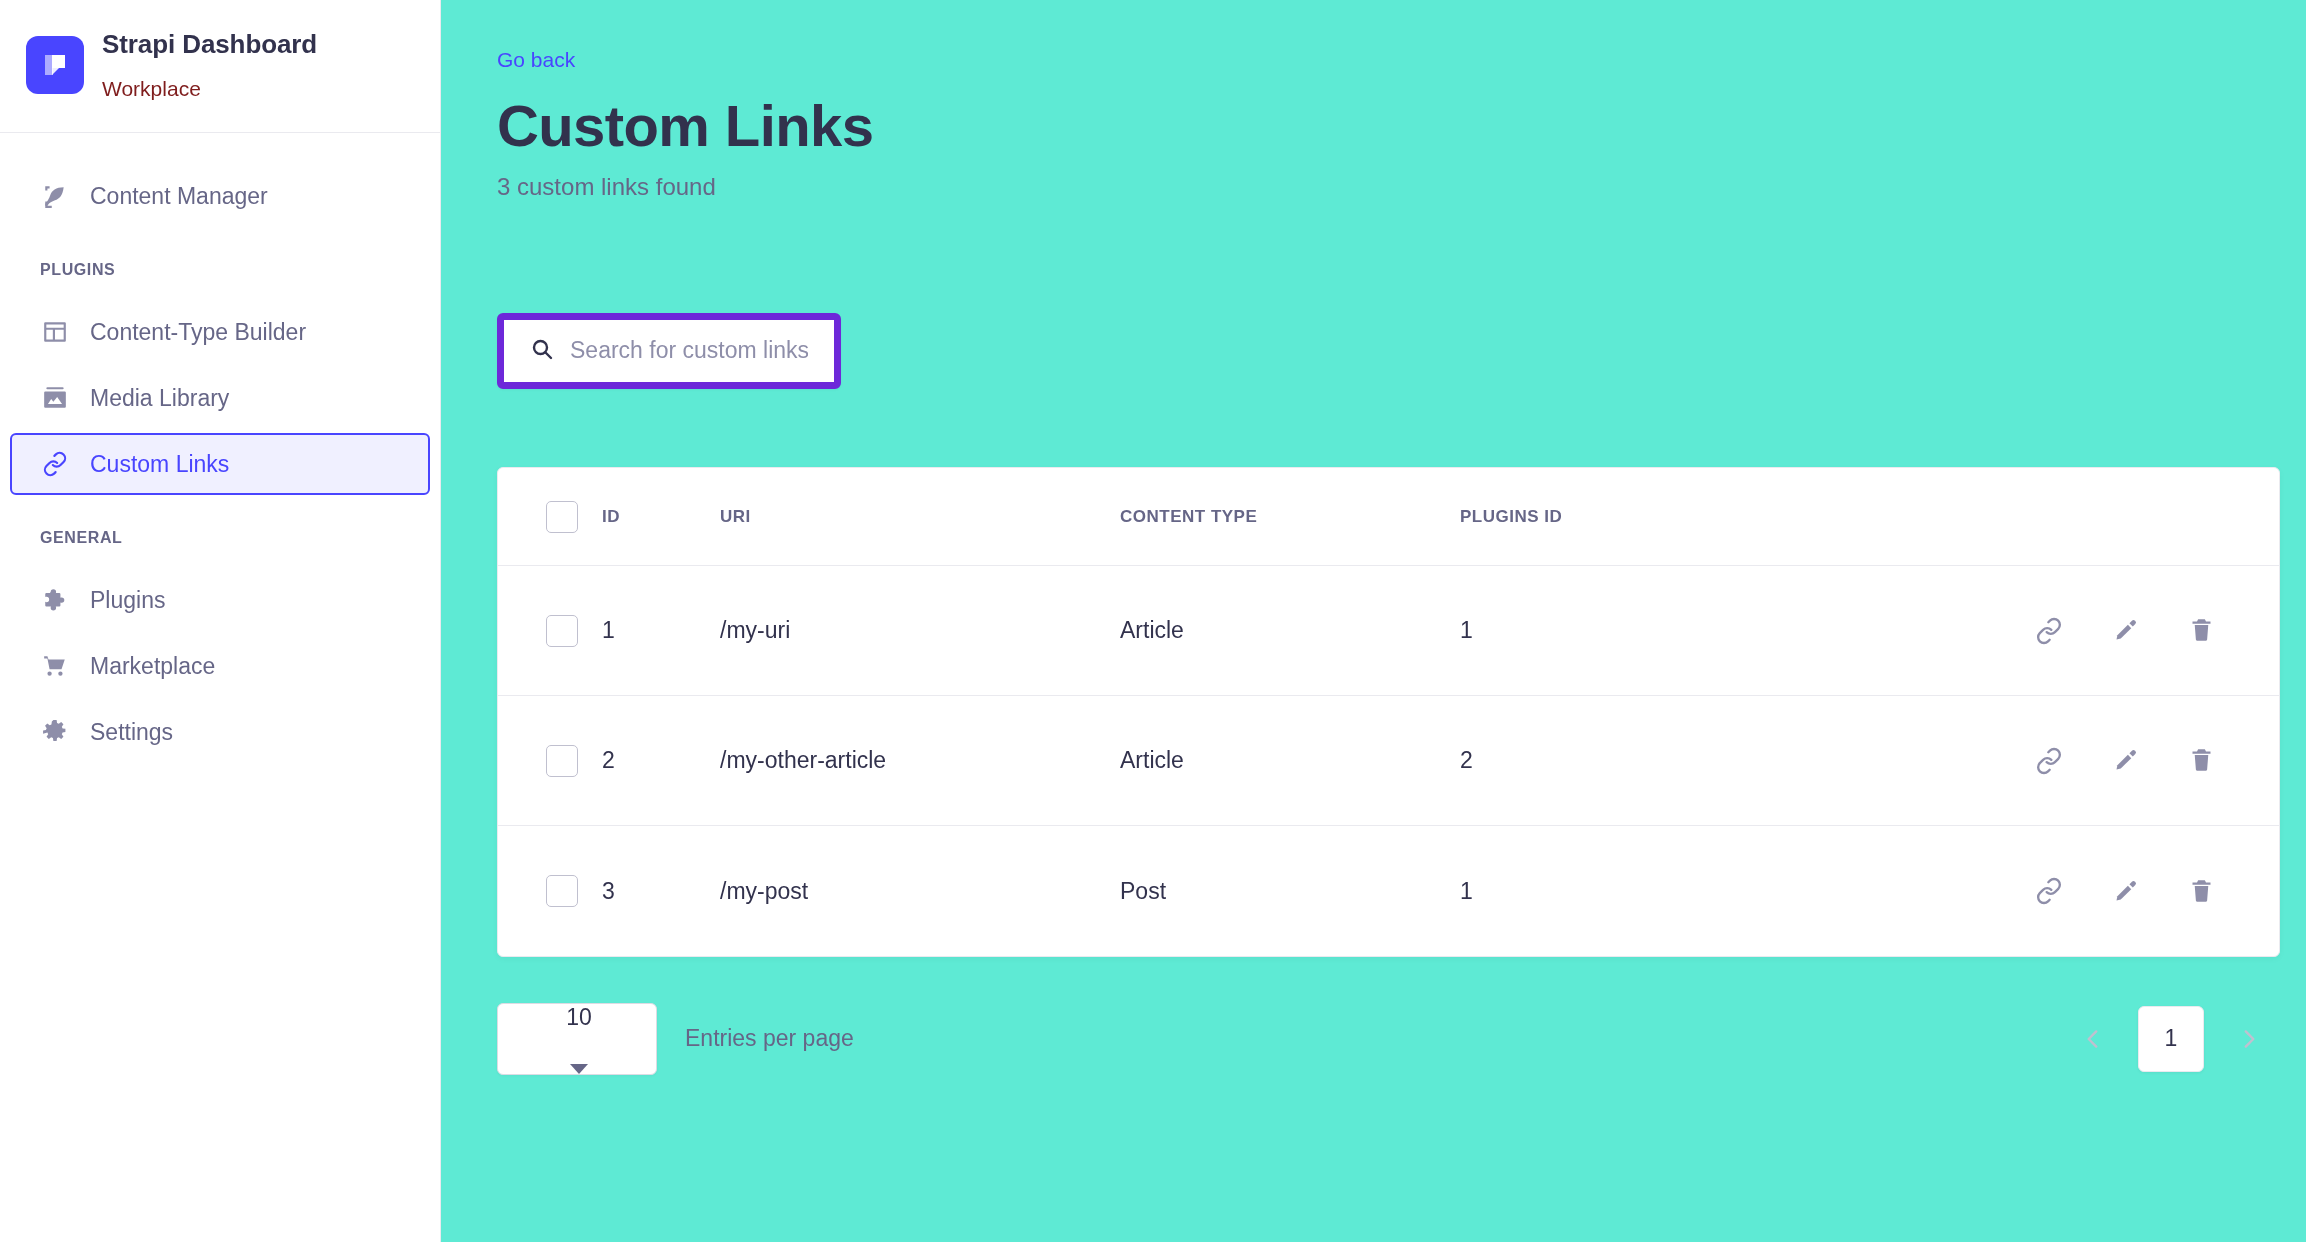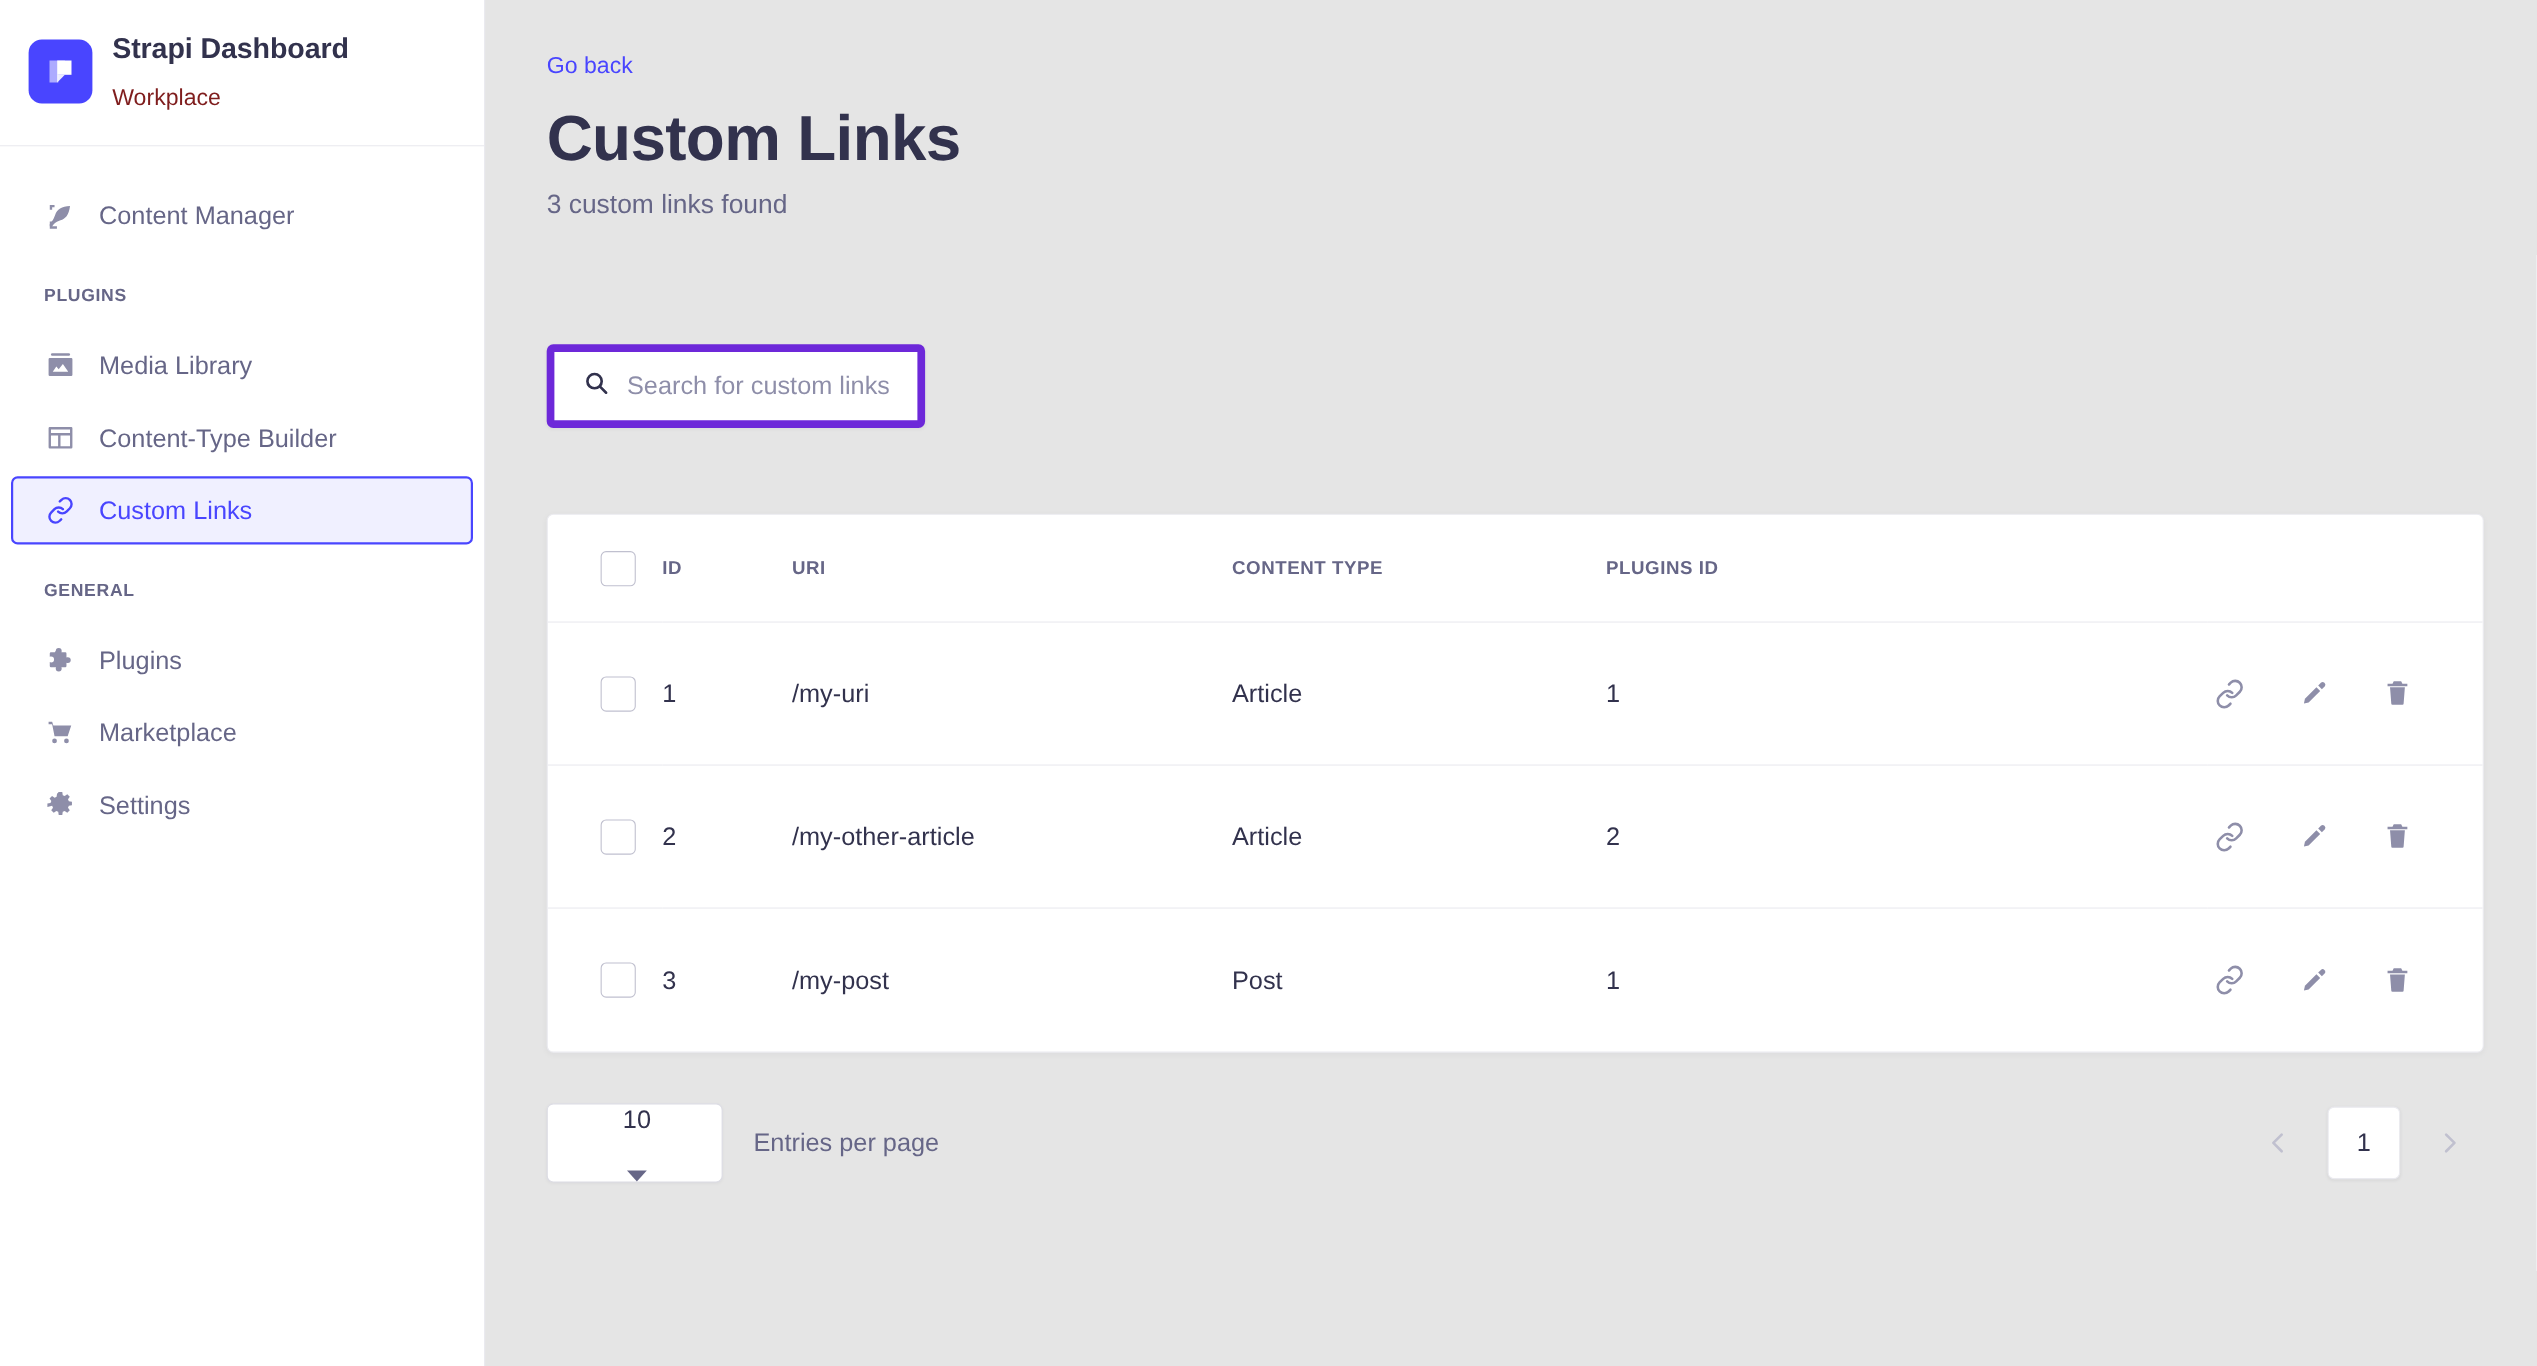--- a/index.html
+++ b/index.html
@@ -70,22 +70,22 @@
     color: #4945ff;
     font-weight: 400;
   }
   .nav-icon { width: 30px; height: 30px; flex: 0 0 30px;
     display:flex; align-items:center; justify-content:center; }
   .nav-icon svg { display: block; }
 
   
   .main {
     flex: 1;
-    background: #e5e5e5;
-    padding: 48px 48px 0 56px;
+    background: #5eead4;
+    padding: 48px 26px 0 56px;
     overflow: hidden;
     position: relative;
   }
   .go-back {
     color: #4945ff;
     font-size: 21px;
     text-decoration: none;
     display: inline-block;
     margin-bottom: 22px;
     cursor: pointer;
@@ -258,34 +258,34 @@
           </svg>
         </span>
         <span class="nav-label">Content Manager</span>
       </div>
 
       <div class="nav-section-label">PLUGINS</div>
 
       <div class="nav-item">
         <span class="nav-icon">
           <svg width="26" height="26" viewBox="0 0 24 24" fill="#8e8ea9">
+            <path d="M3 3h18a1 1 0 0 1 1 1v16a1 1 0 0 1-1 1H3a1 1 0 0 1-1-1V4a1 1 0 0 1 1-1zm1 2v3h16V5H4zm0 5v9h6v-9H4zm8 0v9h8v-9h-8z"></path>
+          </svg>
+        </span>
+        <span class="nav-label">Content-Type Builder</span>
+      </div>
+
+      <div class="nav-item">
+        <span class="nav-icon">
+          <svg width="26" height="26" viewBox="0 0 24 24" fill="#8e8ea9">
             <rect x="4" y="2" width="16" height="2" rx="1"></rect>
             <path d="M3 6h18a1 1 0 0 1 1 1v13a1 1 0 0 1-1 1H3a1 1 0 0 1-1-1V7a1 1 0 0 1 1-1zm2.5 11.5h13L14 11l-3.5 4.5-2-2.5-3 4.5z"></path>
           </svg>
         </span>
         <span class="nav-label">Media Library</span>
-      </div>
-
-      <div class="nav-item">
-        <span class="nav-icon">
-          <svg width="26" height="26" viewBox="0 0 24 24" fill="#8e8ea9">
-            <path d="M3 3h18a1 1 0 0 1 1 1v16a1 1 0 0 1-1 1H3a1 1 0 0 1-1-1V4a1 1 0 0 1 1-1zm1 2v3h16V5H4zm0 5v9h6v-9H4zm8 0v9h8v-9h-8z"></path>
-          </svg>
-        </span>
-        <span class="nav-label">Content-Type Builder</span>
       </div>
 
       <div class="nav-item active">
         <span class="nav-icon">
           <svg width="26" height="26" viewBox="0 0 24 24" fill="none" stroke="#4945ff" stroke-width="2" stroke-linecap="round">
             <path d="M10 13a5 5 0 0 0 7.07 0l2.83-2.83a5 5 0 0 0-7.07-7.07l-1.4 1.4"></path>
             <path d="M14 11a5 5 0 0 0-7.07 0l-2.83 2.83a5 5 0 0 0 7.07 7.07l1.4-1.4"></path>
           </svg>
         </span>
         <span class="nav-label">Custom Links</span>

